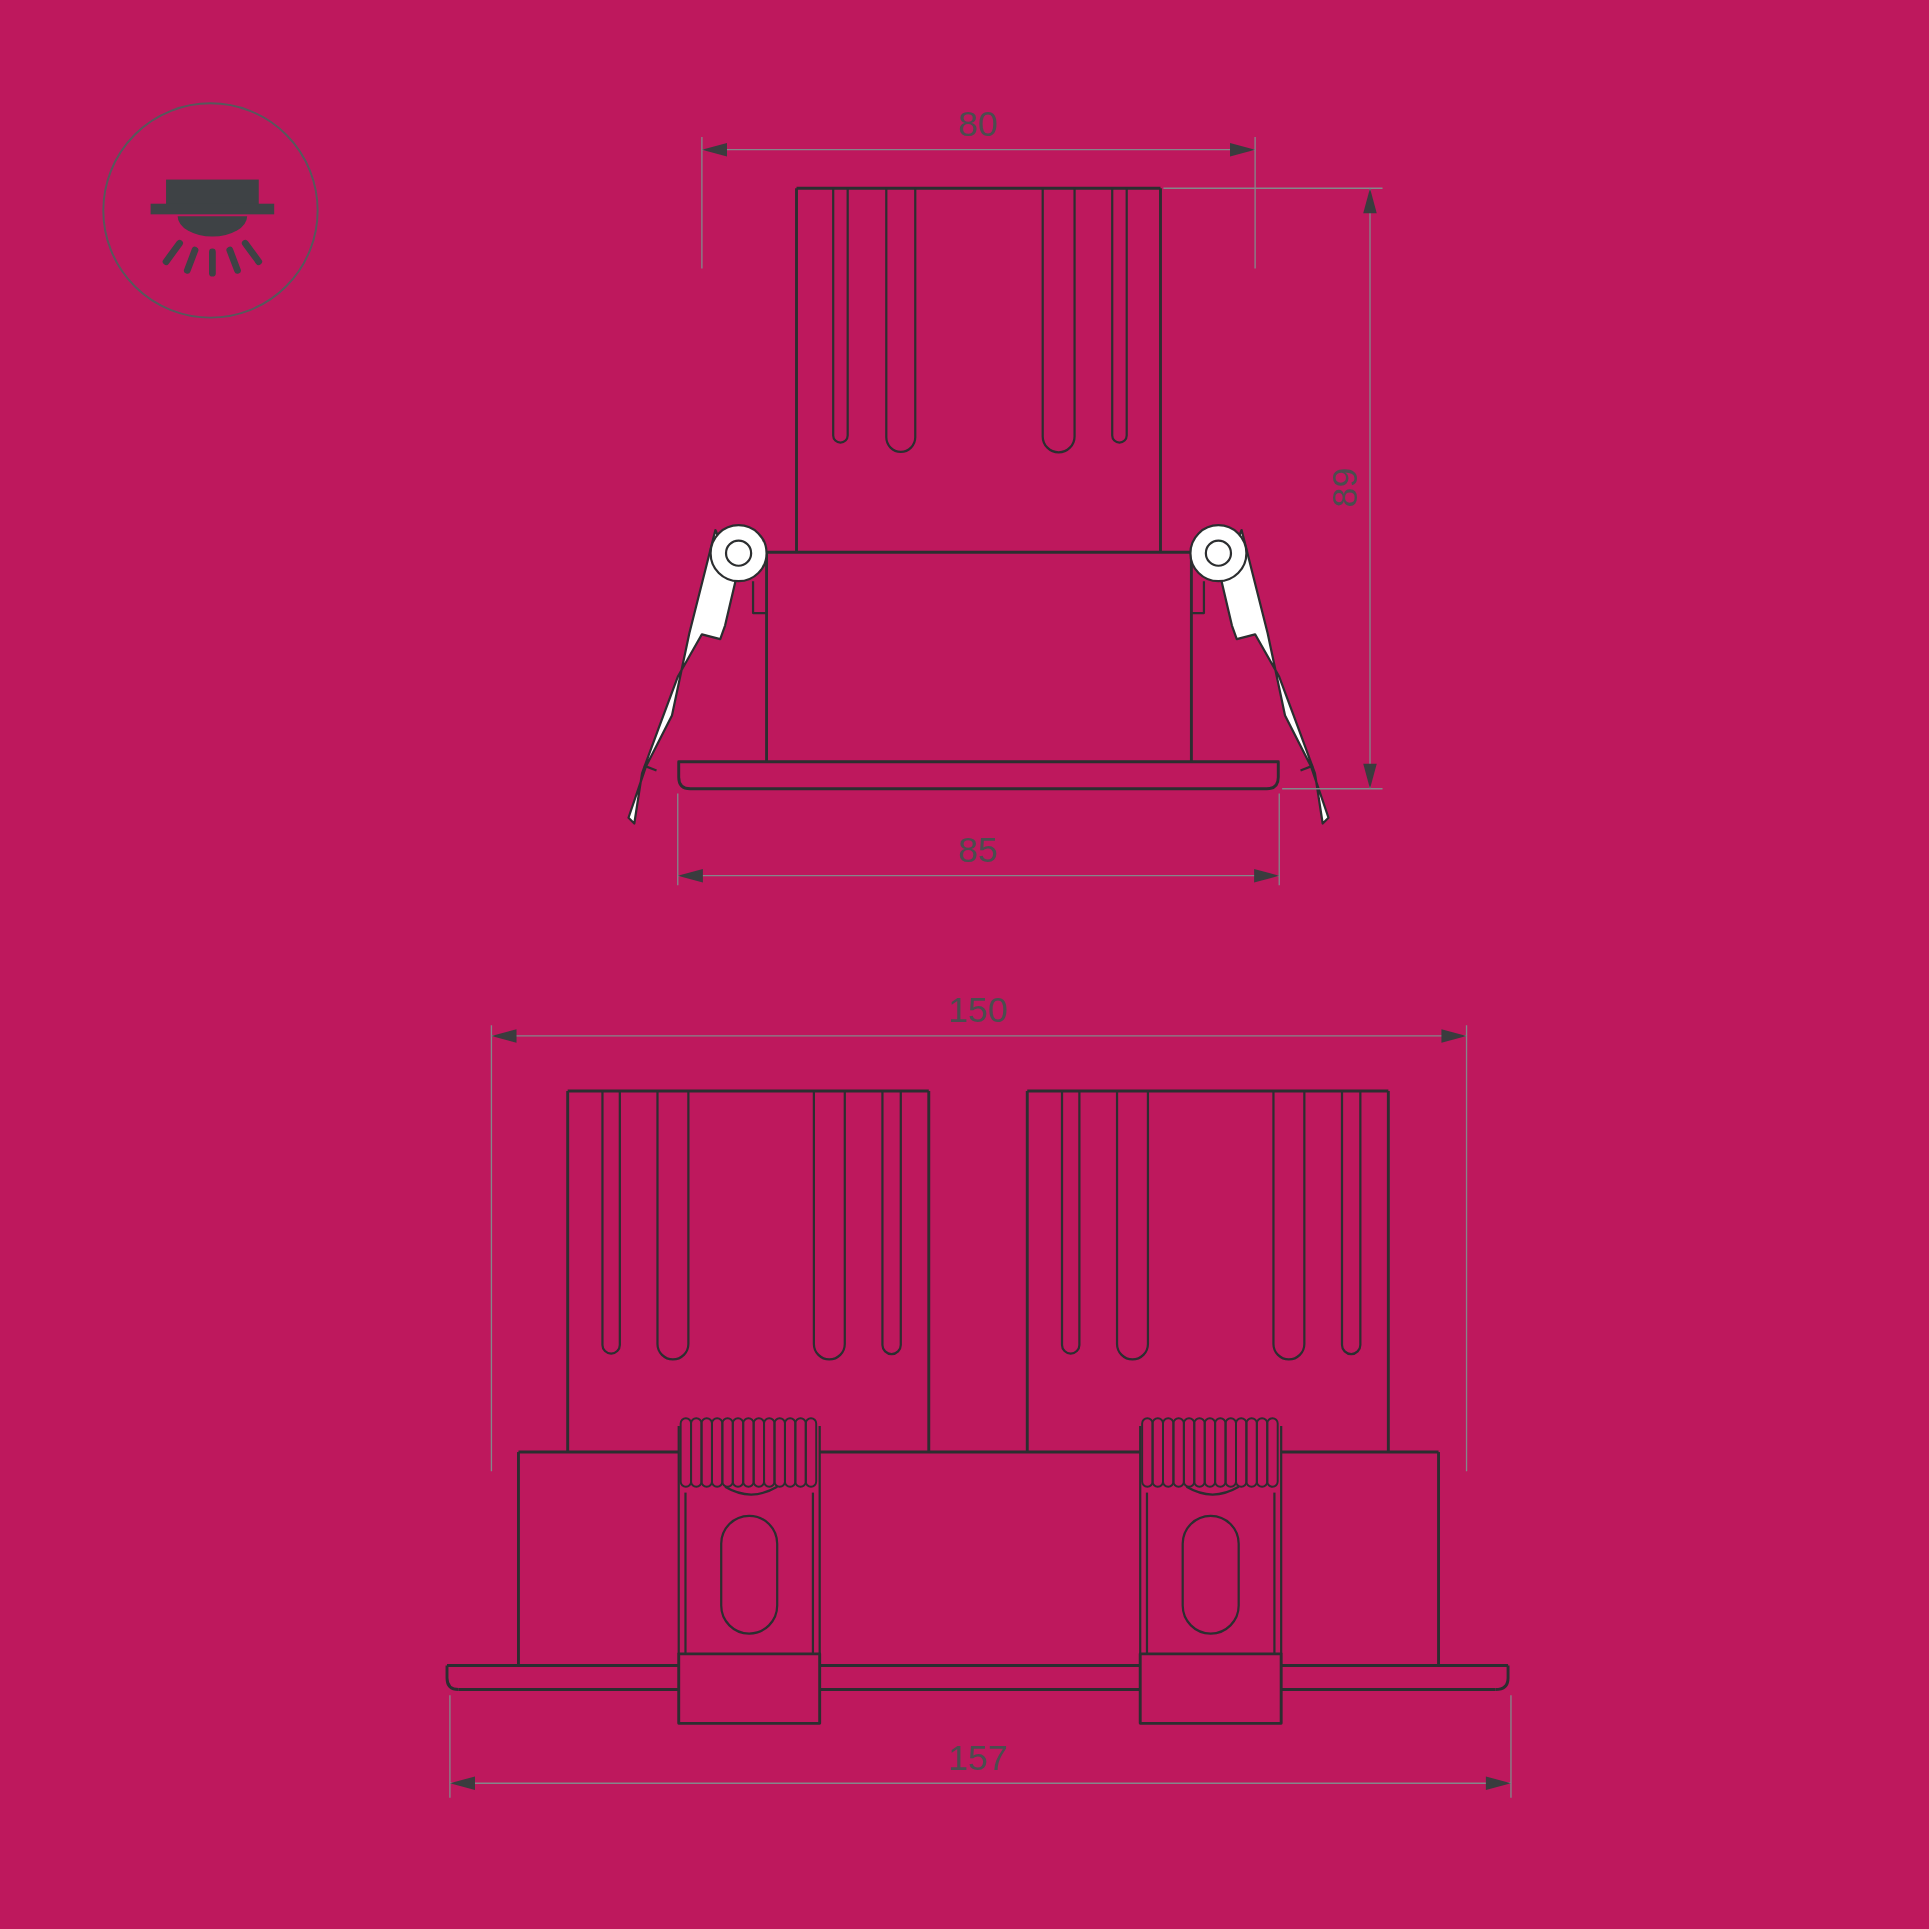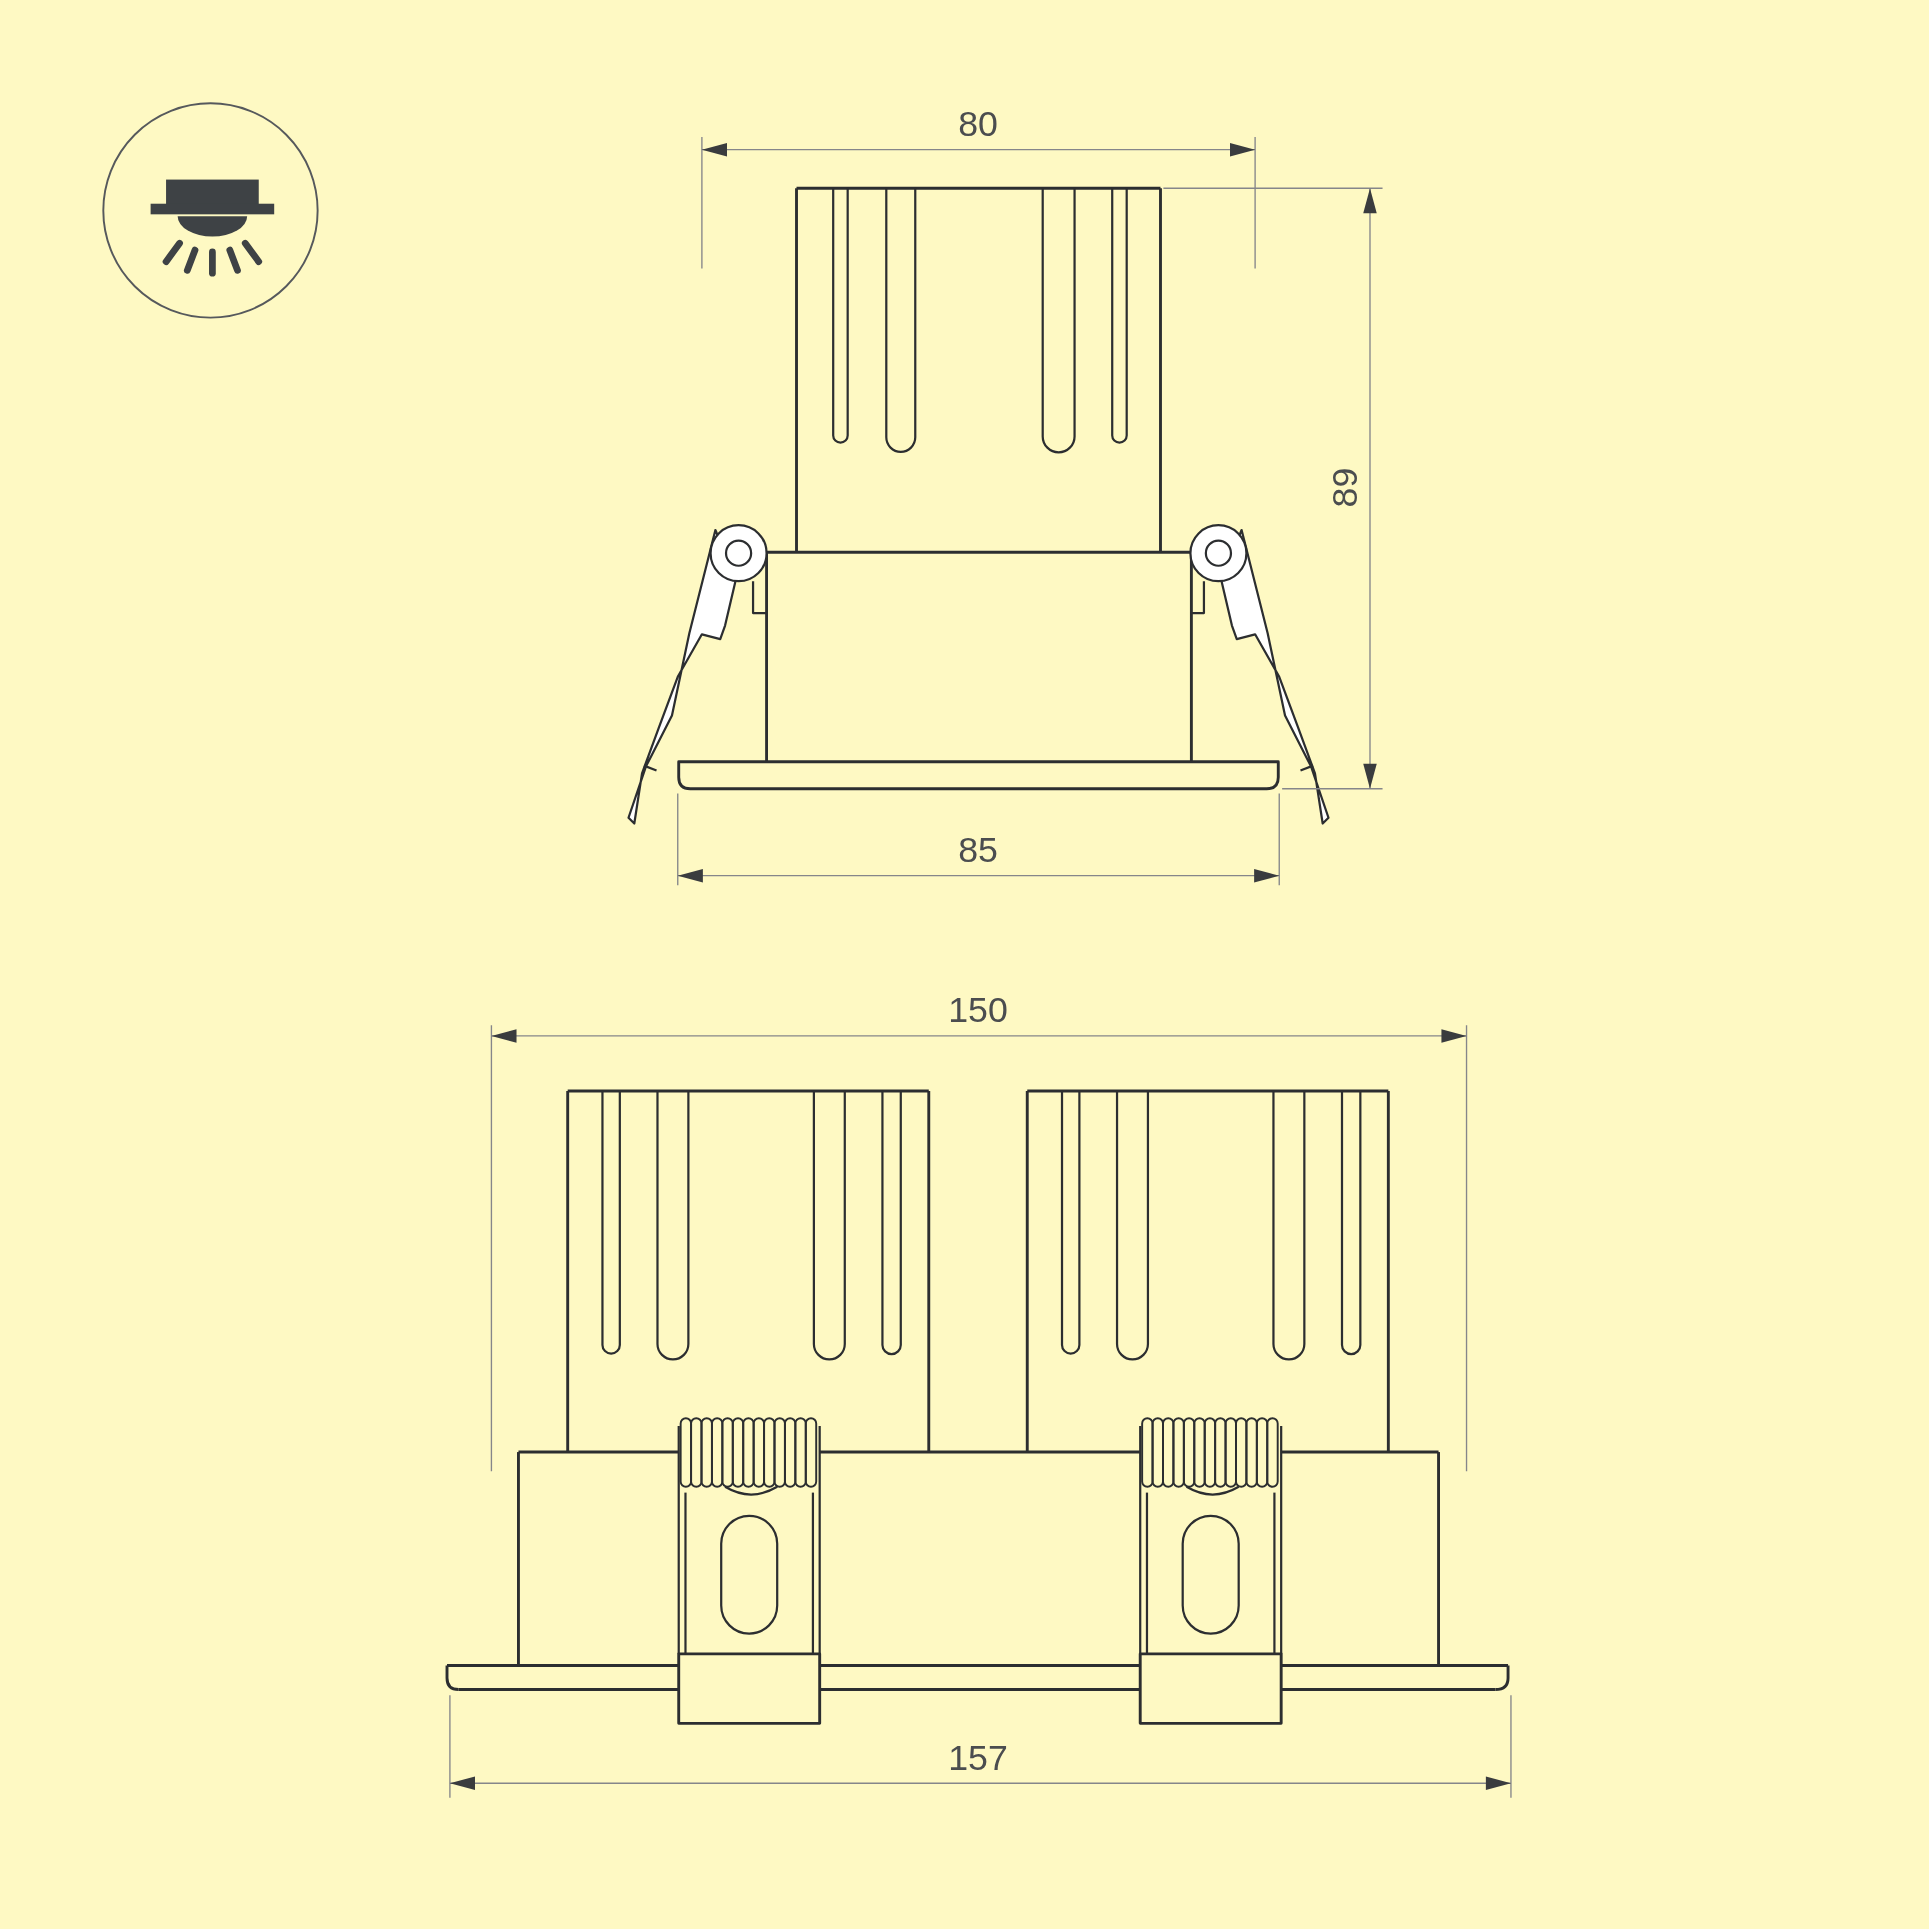--- a/index.html
+++ b/index.html
@@ -1,16 +1,16 @@
 <!DOCTYPE html>
 <html><head>
 <meta charset="utf-8">
 <style>
   html,body{margin:0;padding:0;background:#fff;}
-  .stage{width:1929px;height:1929px;position:relative;background:#fef9c3;overflow:hidden;}
+  .stage{width:1929px;height:1929px;position:relative;background:#be185d;overflow:hidden;}
   svg{display:block;}
   .ol{fill:none;stroke-width:3;stroke-linecap:butt;stroke-linejoin:round;}
   .ol2{fill:none;stroke-width:2.3;stroke-linejoin:round;}
   .coil{fill:none;stroke-width:2;}
   .dim{fill:none;stroke-width:1.4;}
   .dimtext{font-family:"Liberation Sans","DejaVu Sans",sans-serif;font-size:37px;text-anchor:middle;}
   .iconray{fill:none;stroke-width:7;stroke-linecap:round;}
 </style>
 </head>
 <body>

